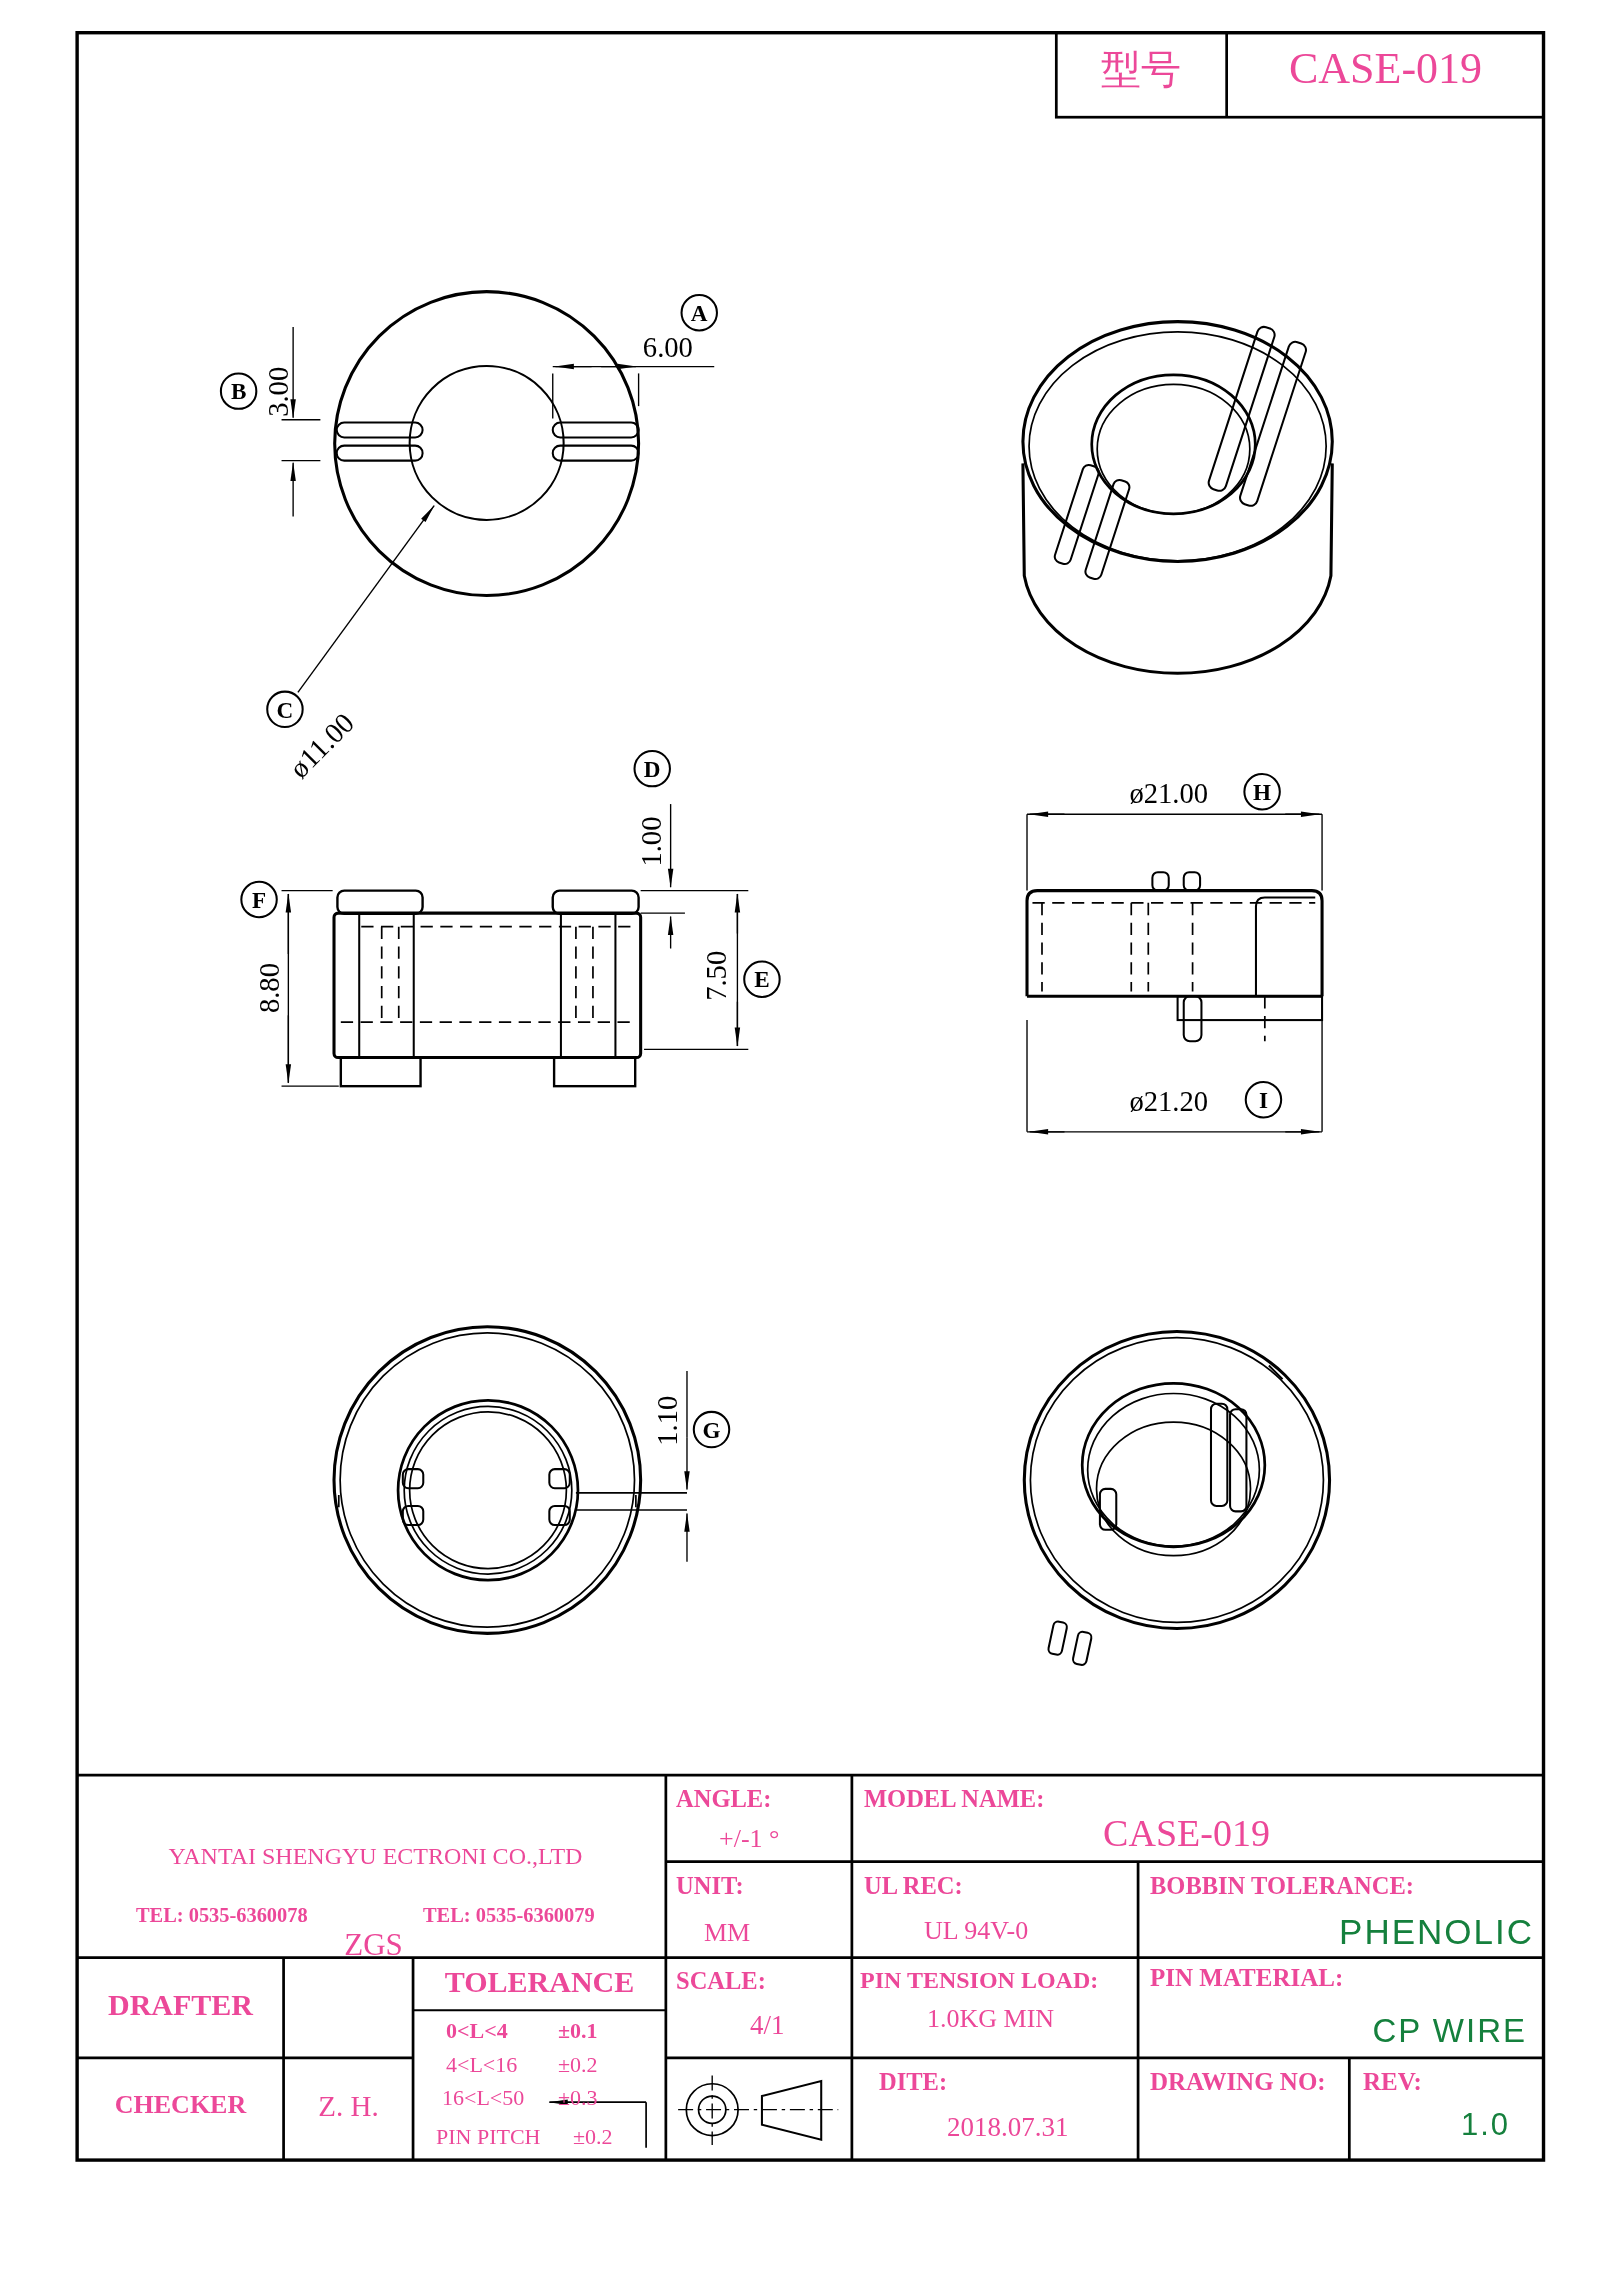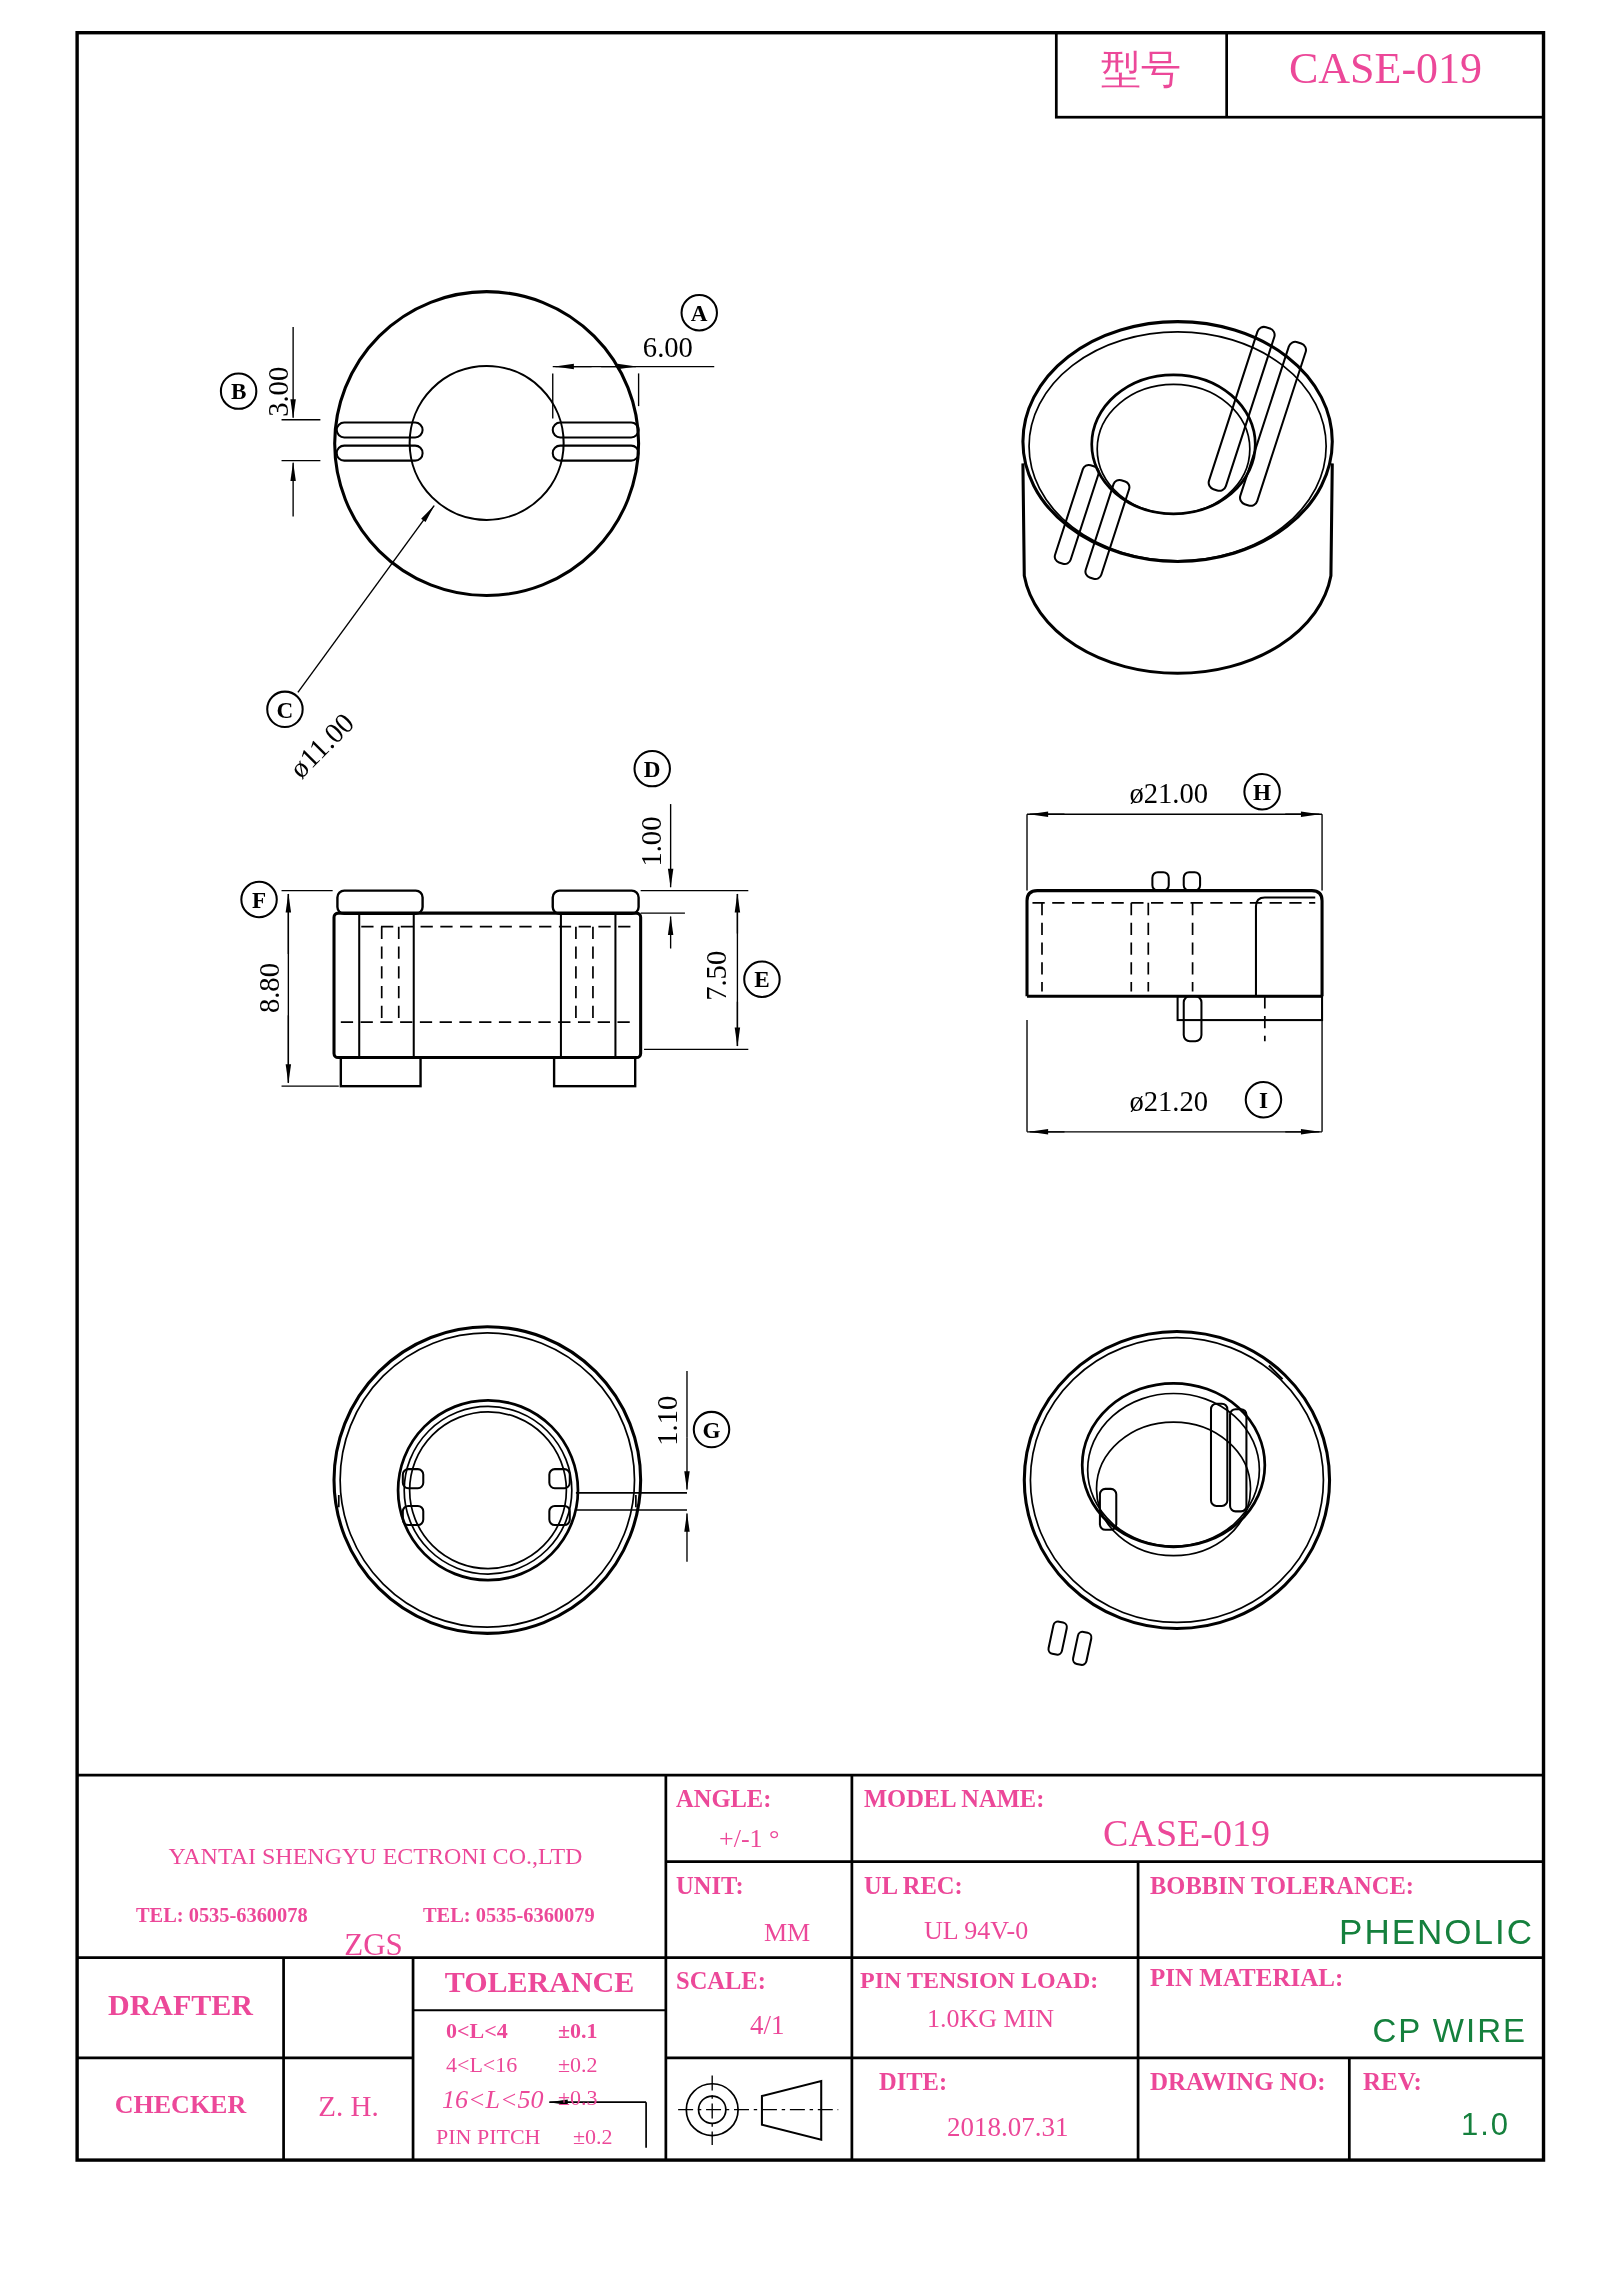--- a/index.html
+++ b/index.html
@@ -268,21 +268,21 @@
   <div class="lbl b" style="left:136px;top:1905px;font-size:20.4px;">TEL: 0535-6360078</div>
   <div class="lbl b" style="left:423px;top:1905px;font-size:20.4px;">TEL: 0535-6360079</div>
 
   <div class="lbl b" style="left:676px;top:1786px;font-size:24.5px;">ANGLE:</div>
   <div class="lbl" style="left:719px;top:1825px;font-size:26px;">+/-1 °</div>
 
   <div class="lbl b" style="left:864px;top:1786px;font-size:24.5px;">MODEL NAME:</div>
   <div class="lbl ctr" style="left:975px;top:1814px;width:423px;font-size:38px;">CASE-019</div>
 
   <div class="lbl b" style="left:676px;top:1873px;font-size:24.5px;">UNIT:</div>
-  <div class="lbl" style="left:764px;top:1919px;font-size:26px;">MM</div>
+  <div class="lbl" style="left:704px;top:1919px;font-size:26px;">MM</div>
 
   <div class="lbl b" style="left:864px;top:1873px;font-size:24.5px;">UL REC:</div>
   <div class="lbl" style="left:924px;top:1917px;font-size:26px;">UL 94V-0</div>
 
   <div class="lbl b" style="left:1150px;top:1873px;font-size:24.5px;">BOBBIN TOLERANCE:</div>
   <div class="lbl rgt sans" style="left:1220px;top:1914px;width:314px;font-size:35px;">PHENOLIC</div>
 
   <div class="lbl b" style="left:676px;top:1968px;font-size:24.5px;">SCALE:</div>
   <div class="lbl" style="left:750px;top:2011px;font-size:27px;">4/1</div>
 
@@ -304,19 +304,19 @@
   <div class="lbl ctr" style="left:284px;top:1929px;width:129px;font-size:31px;margin-left:25px;">ZGS</div>
   <div class="lbl ctr b" style="left:77px;top:2091px;width:207px;font-size:26px;">CHECKER</div>
   <div class="lbl ctr" style="left:284px;top:2091px;width:129px;font-size:29px;">Z. H.</div>
 
   <div class="lbl ctr b" style="left:413px;top:1966px;width:253px;font-size:30px;">TOLERANCE</div>
 
   <div class="lbl b" style="left:446px;top:2019px;font-size:22px;">0&lt;L&lt;4</div>
   <div class="lbl b" style="left:558px;top:2019px;font-size:22px;">±0.1</div>
   <div class="lbl" style="left:446px;top:2053px;font-size:22px;">4&lt;L&lt;16</div>
   <div class="lbl" style="left:558px;top:2053px;font-size:22px;">±0.2</div>
-  <div class="lbl" style="left:442px;top:2086px;font-size:26px;font-style:italic;">16&lt;L&lt;50</div>
+  <div class="lbl" style="left:442px;top:2086px;font-size:22px;">16&lt;L&lt;50</div>
   <div class="lbl" style="left:558px;top:2086px;font-size:22px;">±0.3</div>
   <div class="lbl" style="left:436px;top:2125px;font-size:22px;">PIN PITCH</div>
   <div class="lbl" style="left:573px;top:2125px;font-size:22px;">±0.2</div>
 
 </div>
 
 
 </body></html>

